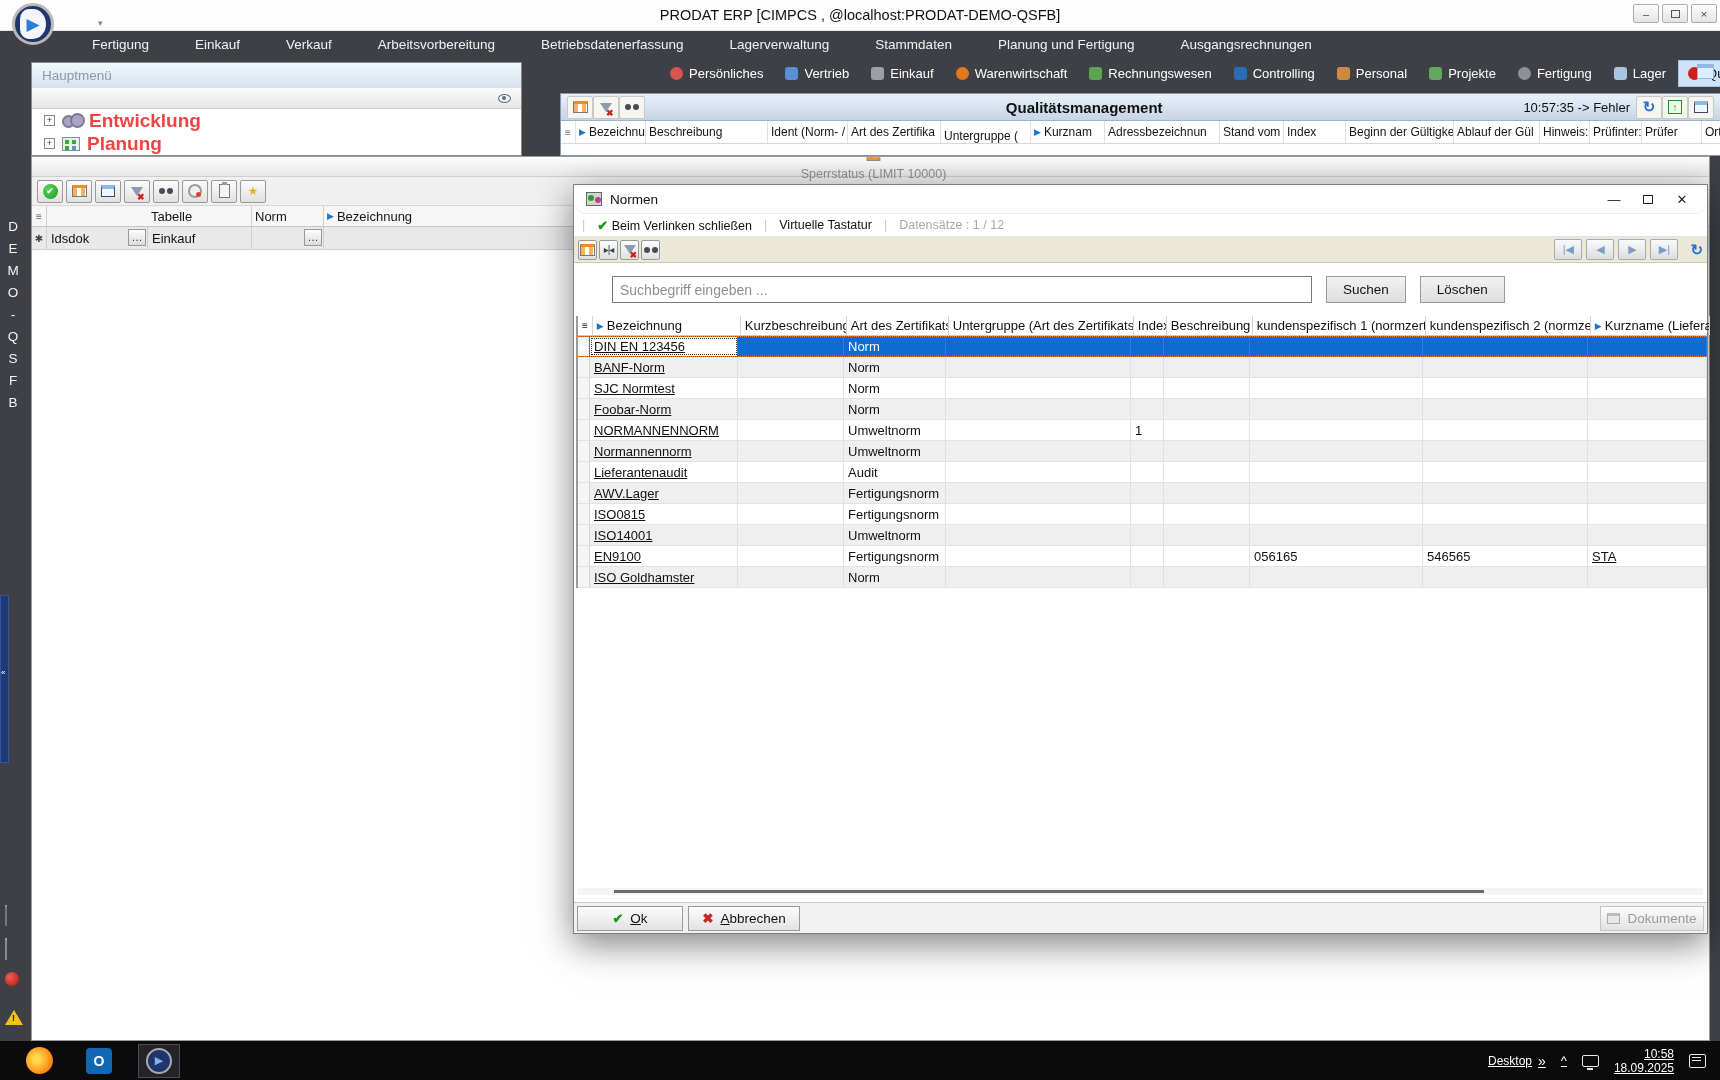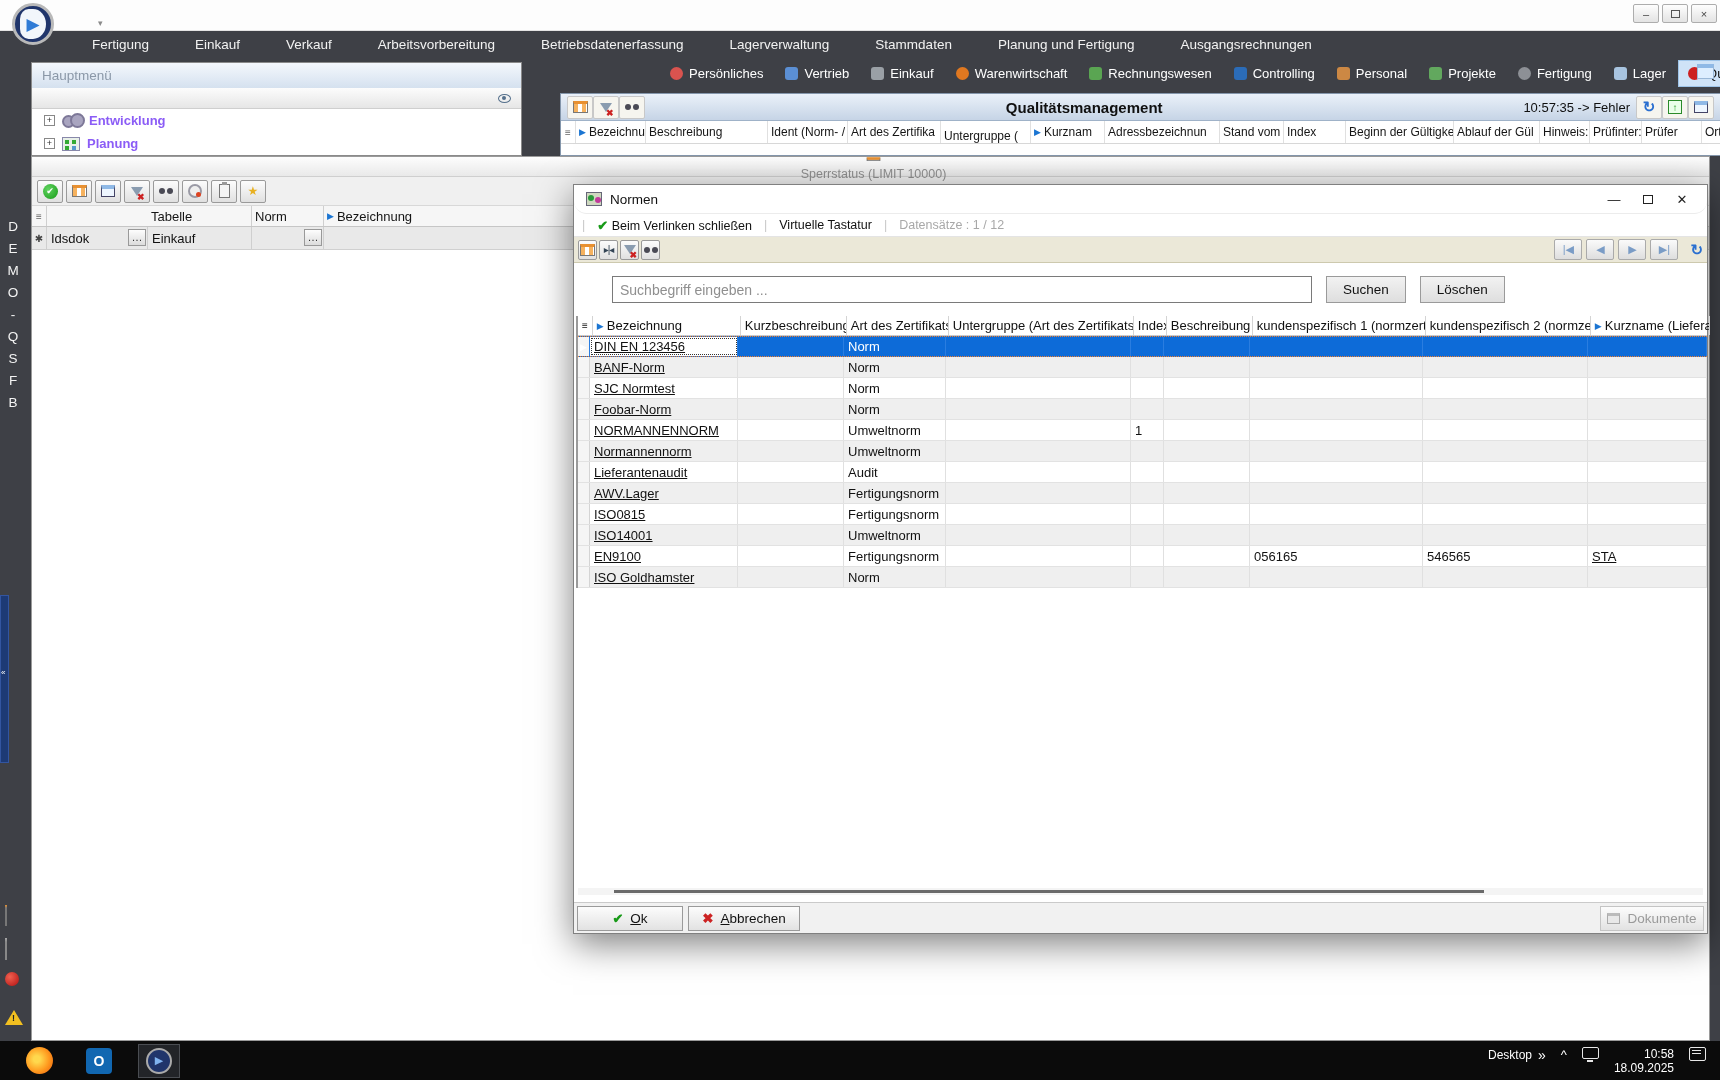--- a/index.html
+++ b/index.html
@@ -32,21 +32,21 @@
 
   
   .hm{position:absolute;left:31px;top:62px;width:491px;height:94px;background:#fff;border:1px solid #8a8a8a;overflow:hidden;z-index:3;}
   .hm-head{height:25px;background:linear-gradient(#f4f8fd,#d5e1ef);color:#8b98a8;font-size:13.5px;padding:5px 0 0 10px;}
   .hm-toolbar{height:21px;background:linear-gradient(#fcfcfc,#e6e6e6);border-bottom:1px solid #cfcfcf;position:relative;}
   .hm-eye{position:absolute;right:8px;top:3px;width:18px;height:14px;display:flex;align-items:center;justify-content:center;}
   .eye-glyph{width:13px;height:9px;border:1.5px solid #55708c;border-radius:50%;position:relative;}
   .eye-glyph::after{content:"";position:absolute;left:3.5px;top:1.5px;width:4px;height:4px;border-radius:50%;background:#55708c;}
   .hm-row{display:flex;align-items:center;gap:7px;height:23px;padding-left:12px;}
   .expander{width:11px;height:11px;border:1px solid #888;background:#fff;font-size:9px;line-height:9px;text-align:center;color:#333;flex:0 0 auto;}
-  .hm-label{font-weight:bold;font-size:13px;color:#8b5cf6;}
+  .hm-label{font-weight:bold;font-size:19px;color:#ef4444;}
   .gears-ic{width:20px;height:16px;position:relative;}
   .gears-ic::before,.gears-ic::after{content:"";position:absolute;border-radius:50%;background:#a9a5c0;border:2px solid #7d7898;}
   .gears-ic::before{left:0;top:2px;width:9px;height:9px;}
   .gears-ic::after{left:8px;top:0;width:11px;height:11px;}
   .plan-ic{width:18px;height:14px;background:#e8f0e8;border:1px solid #88a;position:relative;}
   .plan-ic::before{content:"";position:absolute;left:2px;top:2px;width:4px;height:4px;background:#3a3;box-shadow:7px 0 0 #3a3, 0 6px 0 #3a3, 7px 6px 0 #59c;}
 
   
   .qm{position:absolute;left:560px;top:93px;width:1161px;height:63px;background:#fff;border:1px solid #8496ab;overflow:hidden;z-index:2;}
   .qm-head{height:27px;background:linear-gradient(#eaf1f9,#c6d4e6);border-bottom:1px solid #9fb2c8;display:flex;align-items:center;padding:0 6px;}
@@ -144,36 +144,37 @@
   .lic-warn::after{content:"!";position:absolute;left:-2px;top:3px;font-size:9px;font-weight:bold;color:#222;}
   .lic-graywin{width:16px;height:13px;background:#d8d8d8;border:1px solid #888;border-top:4px solid #aaa;}
 
   
   .taskbar{position:absolute;left:0;bottom:0;width:100%;height:39px;background:#0b0b0b;display:flex;align-items:center;z-index:10;}
   .tk-ic{margin-left:18px;width:42px;height:34px;display:flex;align-items:center;justify-content:center;}
   .ff{width:27px;height:27px;border-radius:50%;background:radial-gradient(circle at 40% 45%,#ffd84d 15%,#ff9a1f 55%,#e5560a);}
   .ol{width:26px;height:26px;border-radius:4px;background:#1167b1;display:flex;align-items:center;justify-content:center;color:#fff;font-size:14px;font-weight:bold;}
   .tk-ic.active{background:#222428;border:1px solid #4a4d52;}
   .tk-ic.active .prodat-mini{width:26px;height:26px;border-radius:50%;background:#20356b;border:2px solid #aaa;display:flex;align-items:center;justify-content:center;color:#7fb3f0;font-size:11px;}
-  .tk-right{margin-left:auto;display:flex;align-items:flex-start;gap:15px;padding-right:14px;color:#fff;}
+  .tk-right{margin-left:auto;display:flex;align-items:center;gap:15px;padding-right:14px;color:#fff;text-decoration:underline;}
   .tk-desktop{font-size:12px;display:flex;align-items:center;gap:6px;}
   .tk-chev{font-size:14px;}
   .tk-caret{font-size:13px;}
   .mon-ic{width:17px;height:12px;border:1.5px solid #e8e8e8;border-radius:2px;position:relative;}
   .mon-ic::after{content:"";position:absolute;left:4px;bottom:-4px;width:6px;height:2px;background:#e8e8e8;}
   .tk-clock{font-size:12px;text-align:right;line-height:14px;}
   .ac-ic{width:17px;height:14px;border:1.5px solid #e8e8e8;border-radius:2px;position:relative;}
   .ac-ic::after{content:"";position:absolute;left:2px;top:2px;width:9px;height:1.5px;background:#e8e8e8;box-shadow:0 3px 0 #e8e8e8;}
 </style>
 </head>
 <body>
 
 <div class="screen">
 
   <div class="titlebar">
+    <div class="app-title">PRODAT ERP   [CIMPCS ,  @localhost:PRODAT-DEMO-QSFB]</div>
     <div class="tb-arrow">▾</div>
     <div class="win-controls">
       <div class="wbtn">–</div>
       <div class="wbtn">
           <span class="maxbox"></span>
         </div>
       <div class="wbtn">×</div>
     </div>
   </div>
   <div class="prodat-logo">

